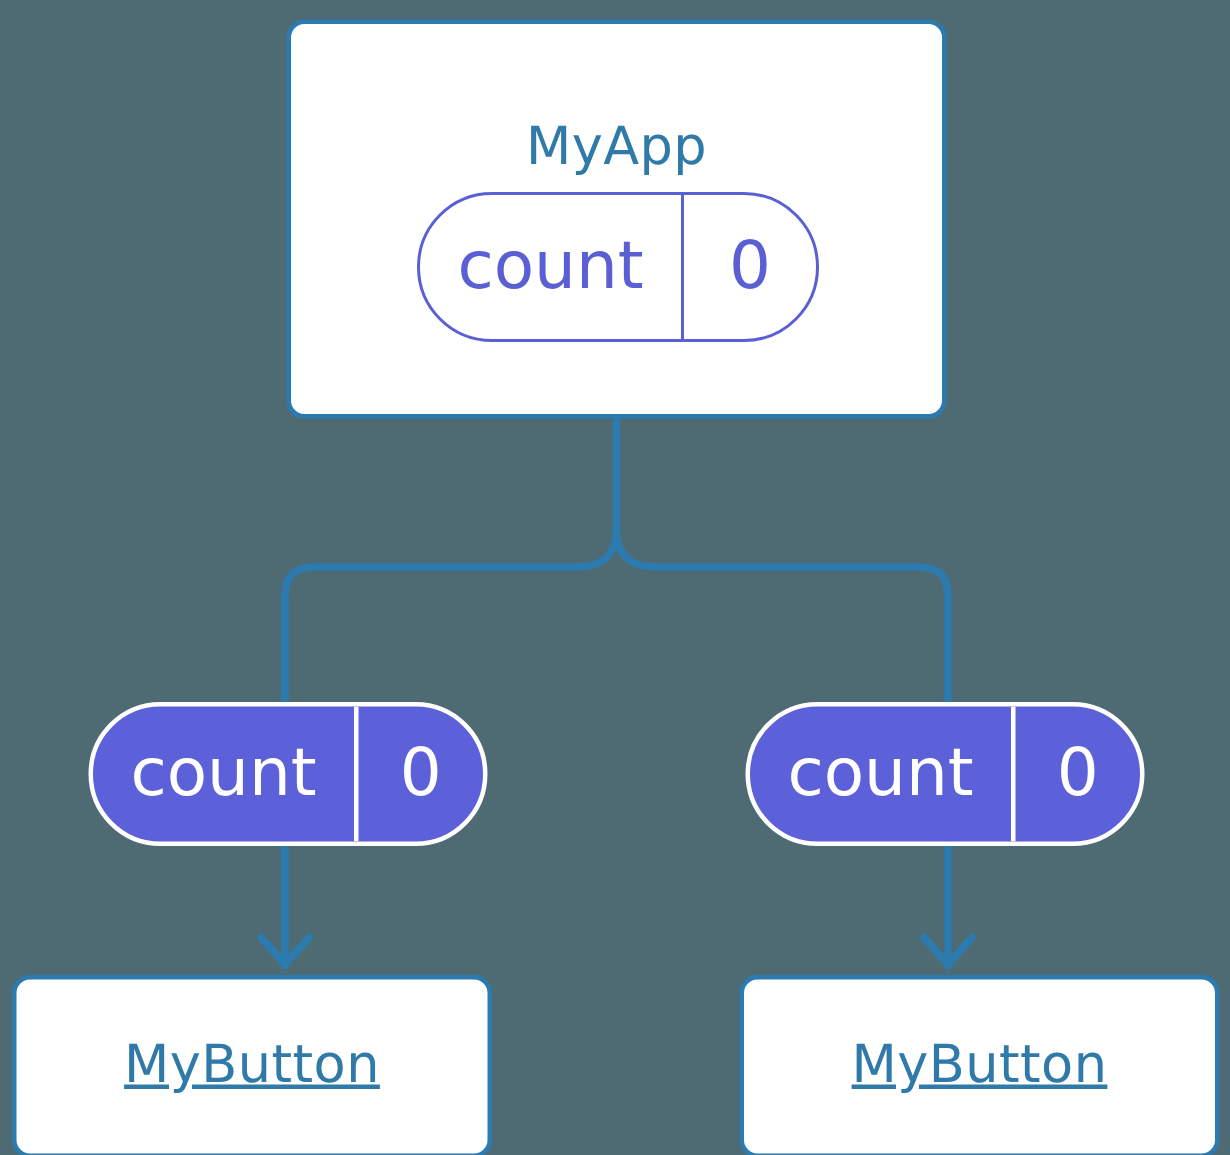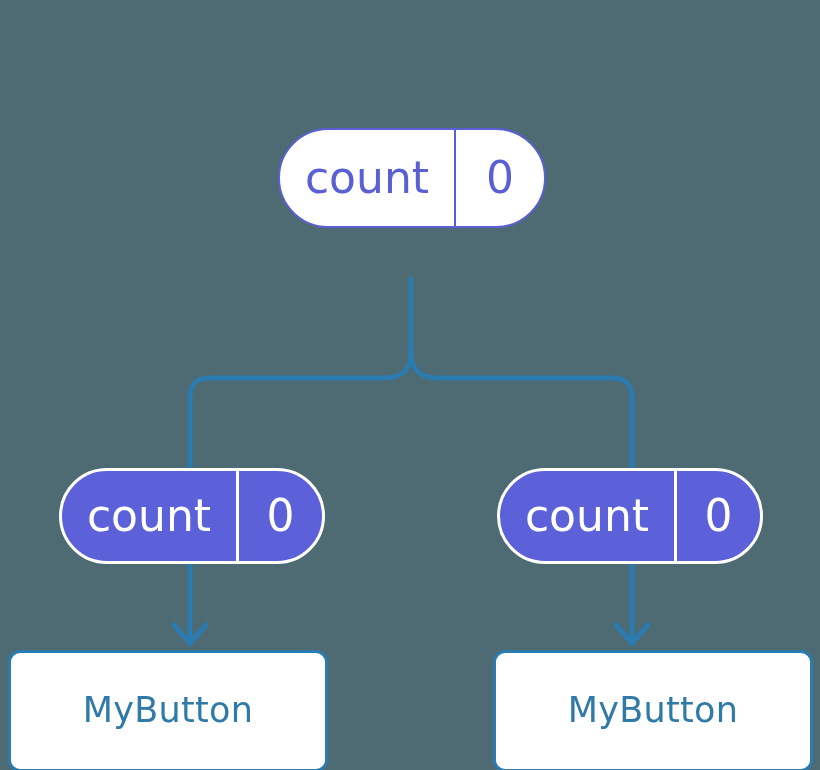--- a/index.html
+++ b/index.html
@@ -44,21 +44,21 @@
     line-height: 40px;
     letter-spacing: 0.3px;
     white-space: nowrap;
   }
 
   #app-box   { left: 191px; top: 13px;  width: 440px; height: 266px; }
   #app-title { top: 62px; }
 
   #btn-box-left  { left: 8px;   top: 650px; width: 320px; height: 122px; }
   #btn-box-right { left: 493px; top: 650px; width: 320px; height: 122px; }
-  .btn-title { top: 37px; }
+  .btn-title { top: 37px; text-decoration: underline; }
 
   
   .pill {
     position: absolute;
     box-sizing: border-box;
     display: flex;
     align-items: stretch;
     border-radius: 999px;
     overflow: hidden;
   }
@@ -120,20 +120,23 @@
     </g>
     <g fill="none" stroke="#2b7bb0" stroke-width="5" stroke-linecap="round" stroke-linejoin="round">
 
       <path d="M190,566 L190,644"></path>
       <path d="M174,625 L190,643 L206,625"></path>
       <path d="M632,566 L632,644"></path>
       <path d="M616,625 L632,643 L648,625"></path>
     </g>
   </svg>
 
+  <div id="app-box" class="comp-box">
+    <div id="app-title" class="comp-title">MyApp</div>
+  </div>
 
   <div id="pill-app" class="pill">
     <div class="cell cell-key">count</div>
     <div class="cell cell-val">0</div>
   </div>
 
   <div id="pill-left" class="pill pill-filled">
     <div class="cell cell-key">count</div>
     <div class="cell cell-val">0</div>
   </div>

